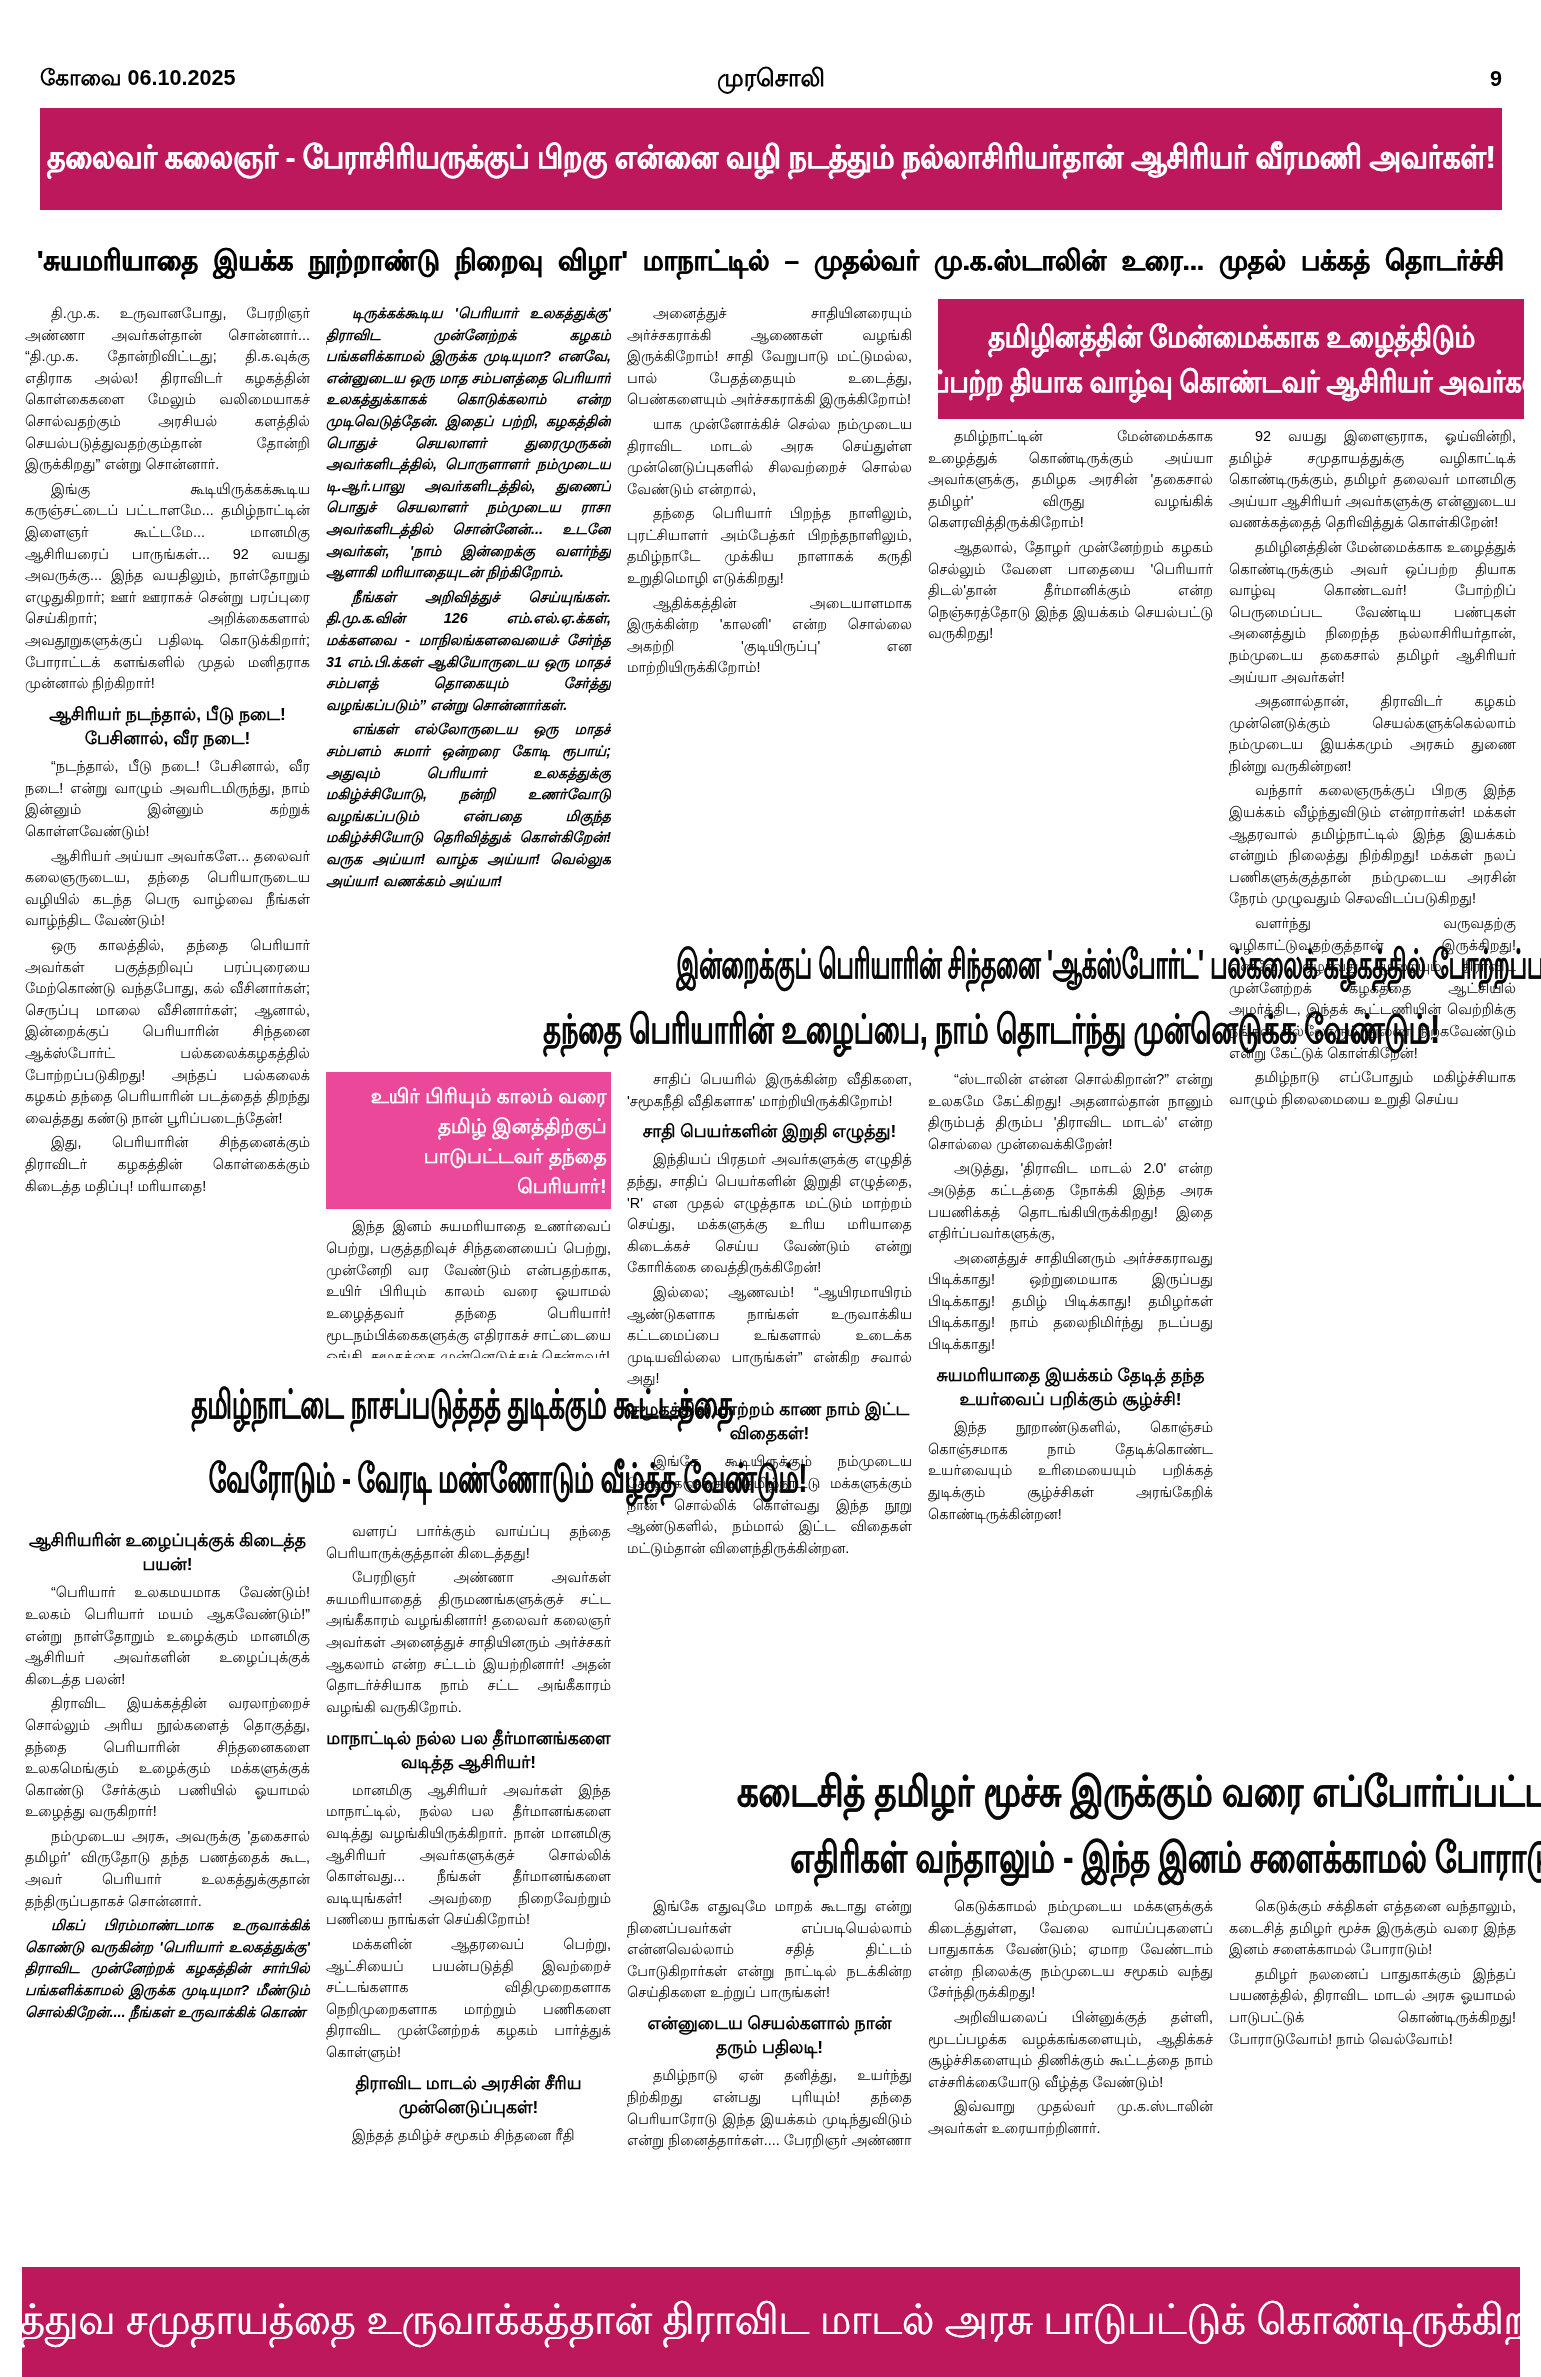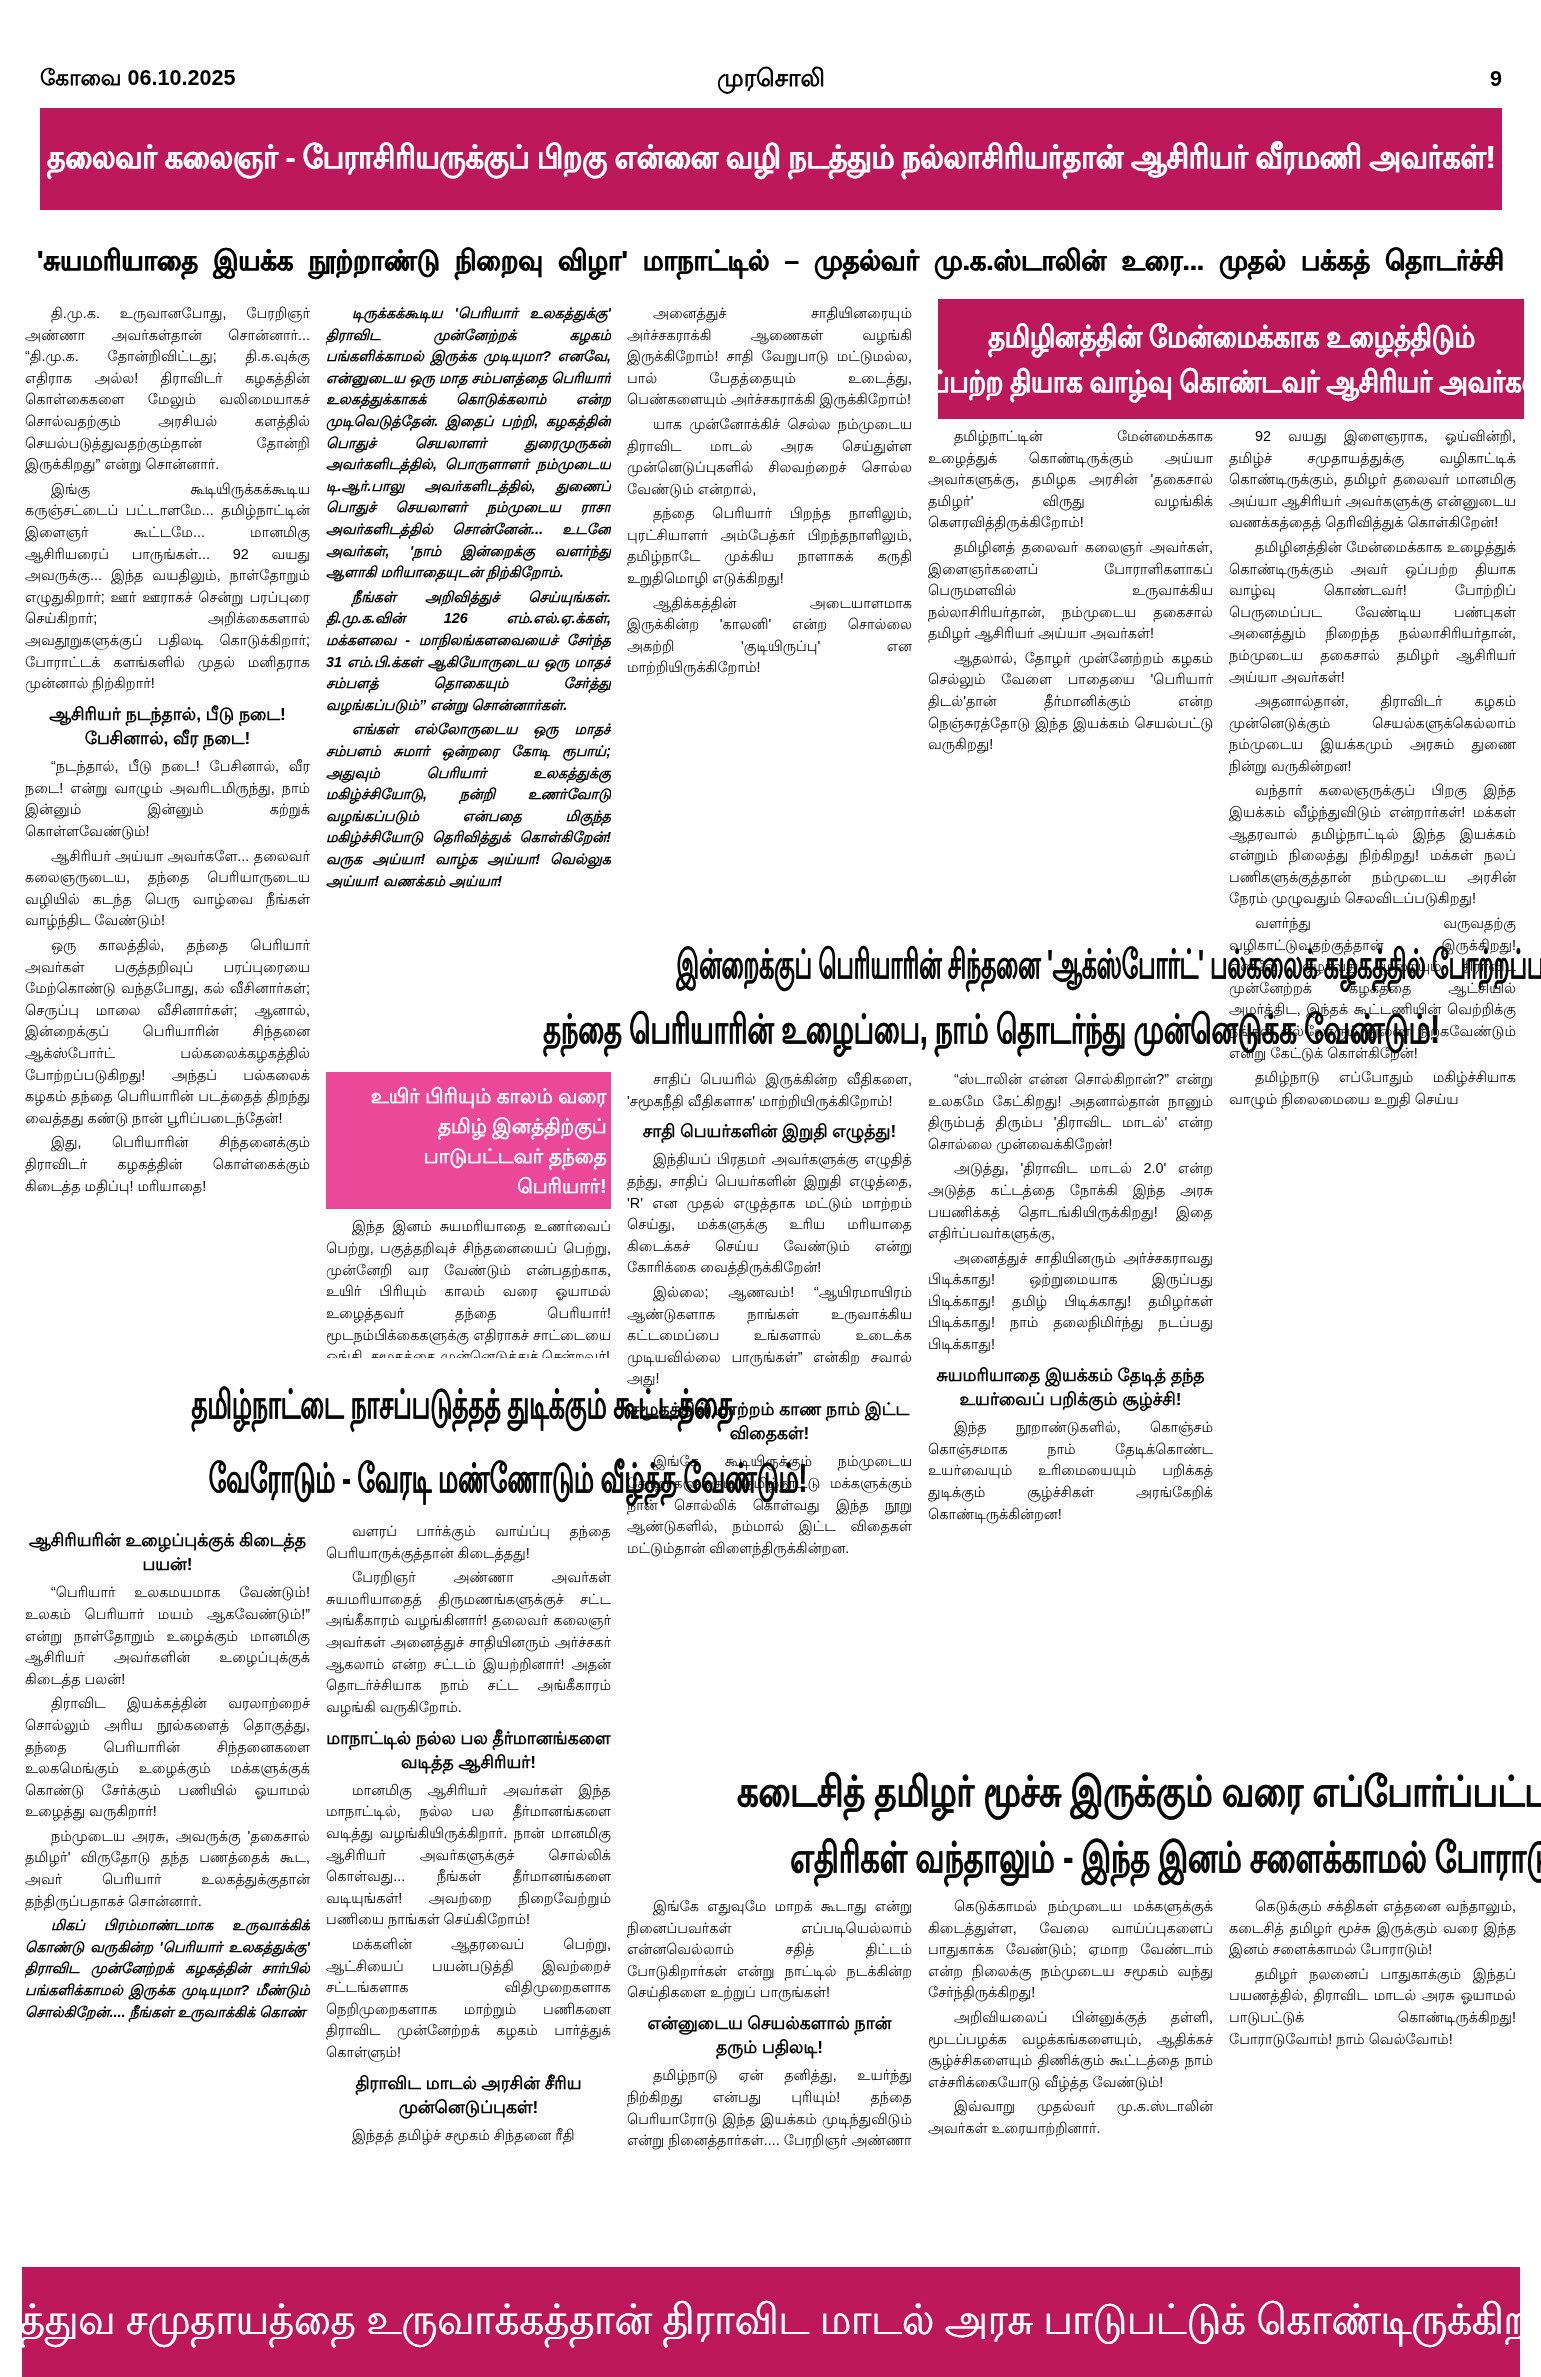--- a/index.html
+++ b/index.html
@@ -148,21 +148,20 @@
       <div class="sub">சமூகத்தில் மாற்றம் காண நாம் இட்ட விதைகள்!</div>
       <div class="p">இங்கே கூடியிருக்கும் நம்முடைய தோழர்களுக்கும் தமிழ்நாட்டு மக்களுக்கும் நான் சொல்லிக் கொள்வது இந்த நூறு ஆண்டுகளில், நம்மால் இட்ட விதைகள் மட்டும்தான் விளைந்திருக்கின்றன.</div>
     </div>
   <div id="rC3" class="reg">
       <div class="p">இங்கே எதுவுமே மாறக் கூடாது என்று நினைப்பவர்கள் எப்படியெல்லாம் என்னவெல்லாம் சதித் திட்டம் போடுகிறார்கள் என்று நாட்டில் நடக்கின்ற செய்திகளை உற்றுப் பாருங்கள்!</div>
       <div class="sub">என்னுடைய செயல்களால் நான் தரும் பதிலடி!</div>
       <div class="p">தமிழ்நாடு ஏன் தனித்து, உயர்ந்து நிற்கிறது என்பது புரியும்! தந்தை பெரியாரோடு இந்த இயக்கம் முடிந்துவிடும் என்று நினைத்தார்கள்.... பேரறிஞர் அண்ணா</div>
     </div>
   <div id="rD1" class="reg">
       <div class="p">தமிழ்நாட்டின் மேன்மைக்காக உழைத்துக் கொண்டிருக்கும் அய்யா அவர்களுக்கு, தமிழக அரசின் 'தகைசால் தமிழர்' விருது வழங்கிக் கௌரவித்திருக்கிறோம்!</div>
-      <div class="p">தமிழினத் தலைவர் கலைஞர் அவர்கள், இளைஞர்களைப் போராளிகளாகப் பெருமளவில் உருவாக்கிய நல்லாசிரியர்தான், நம்முடைய தகைசால் தமிழர் ஆசிரியர் அய்யா அவர்கள்!</div>
       <div class="p">ஆதலால், தோழர் முன்னேற்றம் கழகம் செல்லும் வேளை பாதையை 'பெரியார் திடல்'தான் தீர்மானிக்கும் என்ற நெஞ்சுரத்தோடு இந்த இயக்கம் செயல்பட்டு வருகிறது!</div>
     </div>
   <div id="rD2" class="reg">
       <div class="p">“ஸ்டாலின் என்ன சொல்கிறான்?” என்று உலகமே கேட்கிறது! அதனால்தான் நானும் திரும்பத் திரும்ப 'திராவிட மாடல்' என்ற சொல்லை முன்வைக்கிறேன்!</div>
       <div class="p">அடுத்து, 'திராவிட மாடல் 2.0' என்ற அடுத்த கட்டத்தை நோக்கி இந்த அரசு பயணிக்கத் தொடங்கியிருக்கிறது! இதை எதிர்ப்பவர்களுக்கு,</div>
       <div class="p">அனைத்துச் சாதியினரும் அர்ச்சகராவது பிடிக்காது! ஒற்றுமையாக இருப்பது பிடிக்காது! தமிழ் பிடிக்காது! தமிழர்கள் பிடிக்காது! நாம் தலைநிமிர்ந்து நடப்பது பிடிக்காது!</div>
       <div class="sub">சுயமரியாதை இயக்கம் தேடித் தந்த உயர்வைப் பறிக்கும் சூழ்ச்சி!</div>
       <div class="p">இந்த நூறாண்டுகளில், கொஞ்சம் கொஞ்சமாக நாம் தேடிக்கொண்ட உயர்வையும் உரிமையையும் பறிக்கத் துடிக்கும் சூழ்ச்சிகள் அரங்கேறிக் கொண்டிருக்கின்றன!</div>
     </div>
   <div id="rD3" class="reg">

